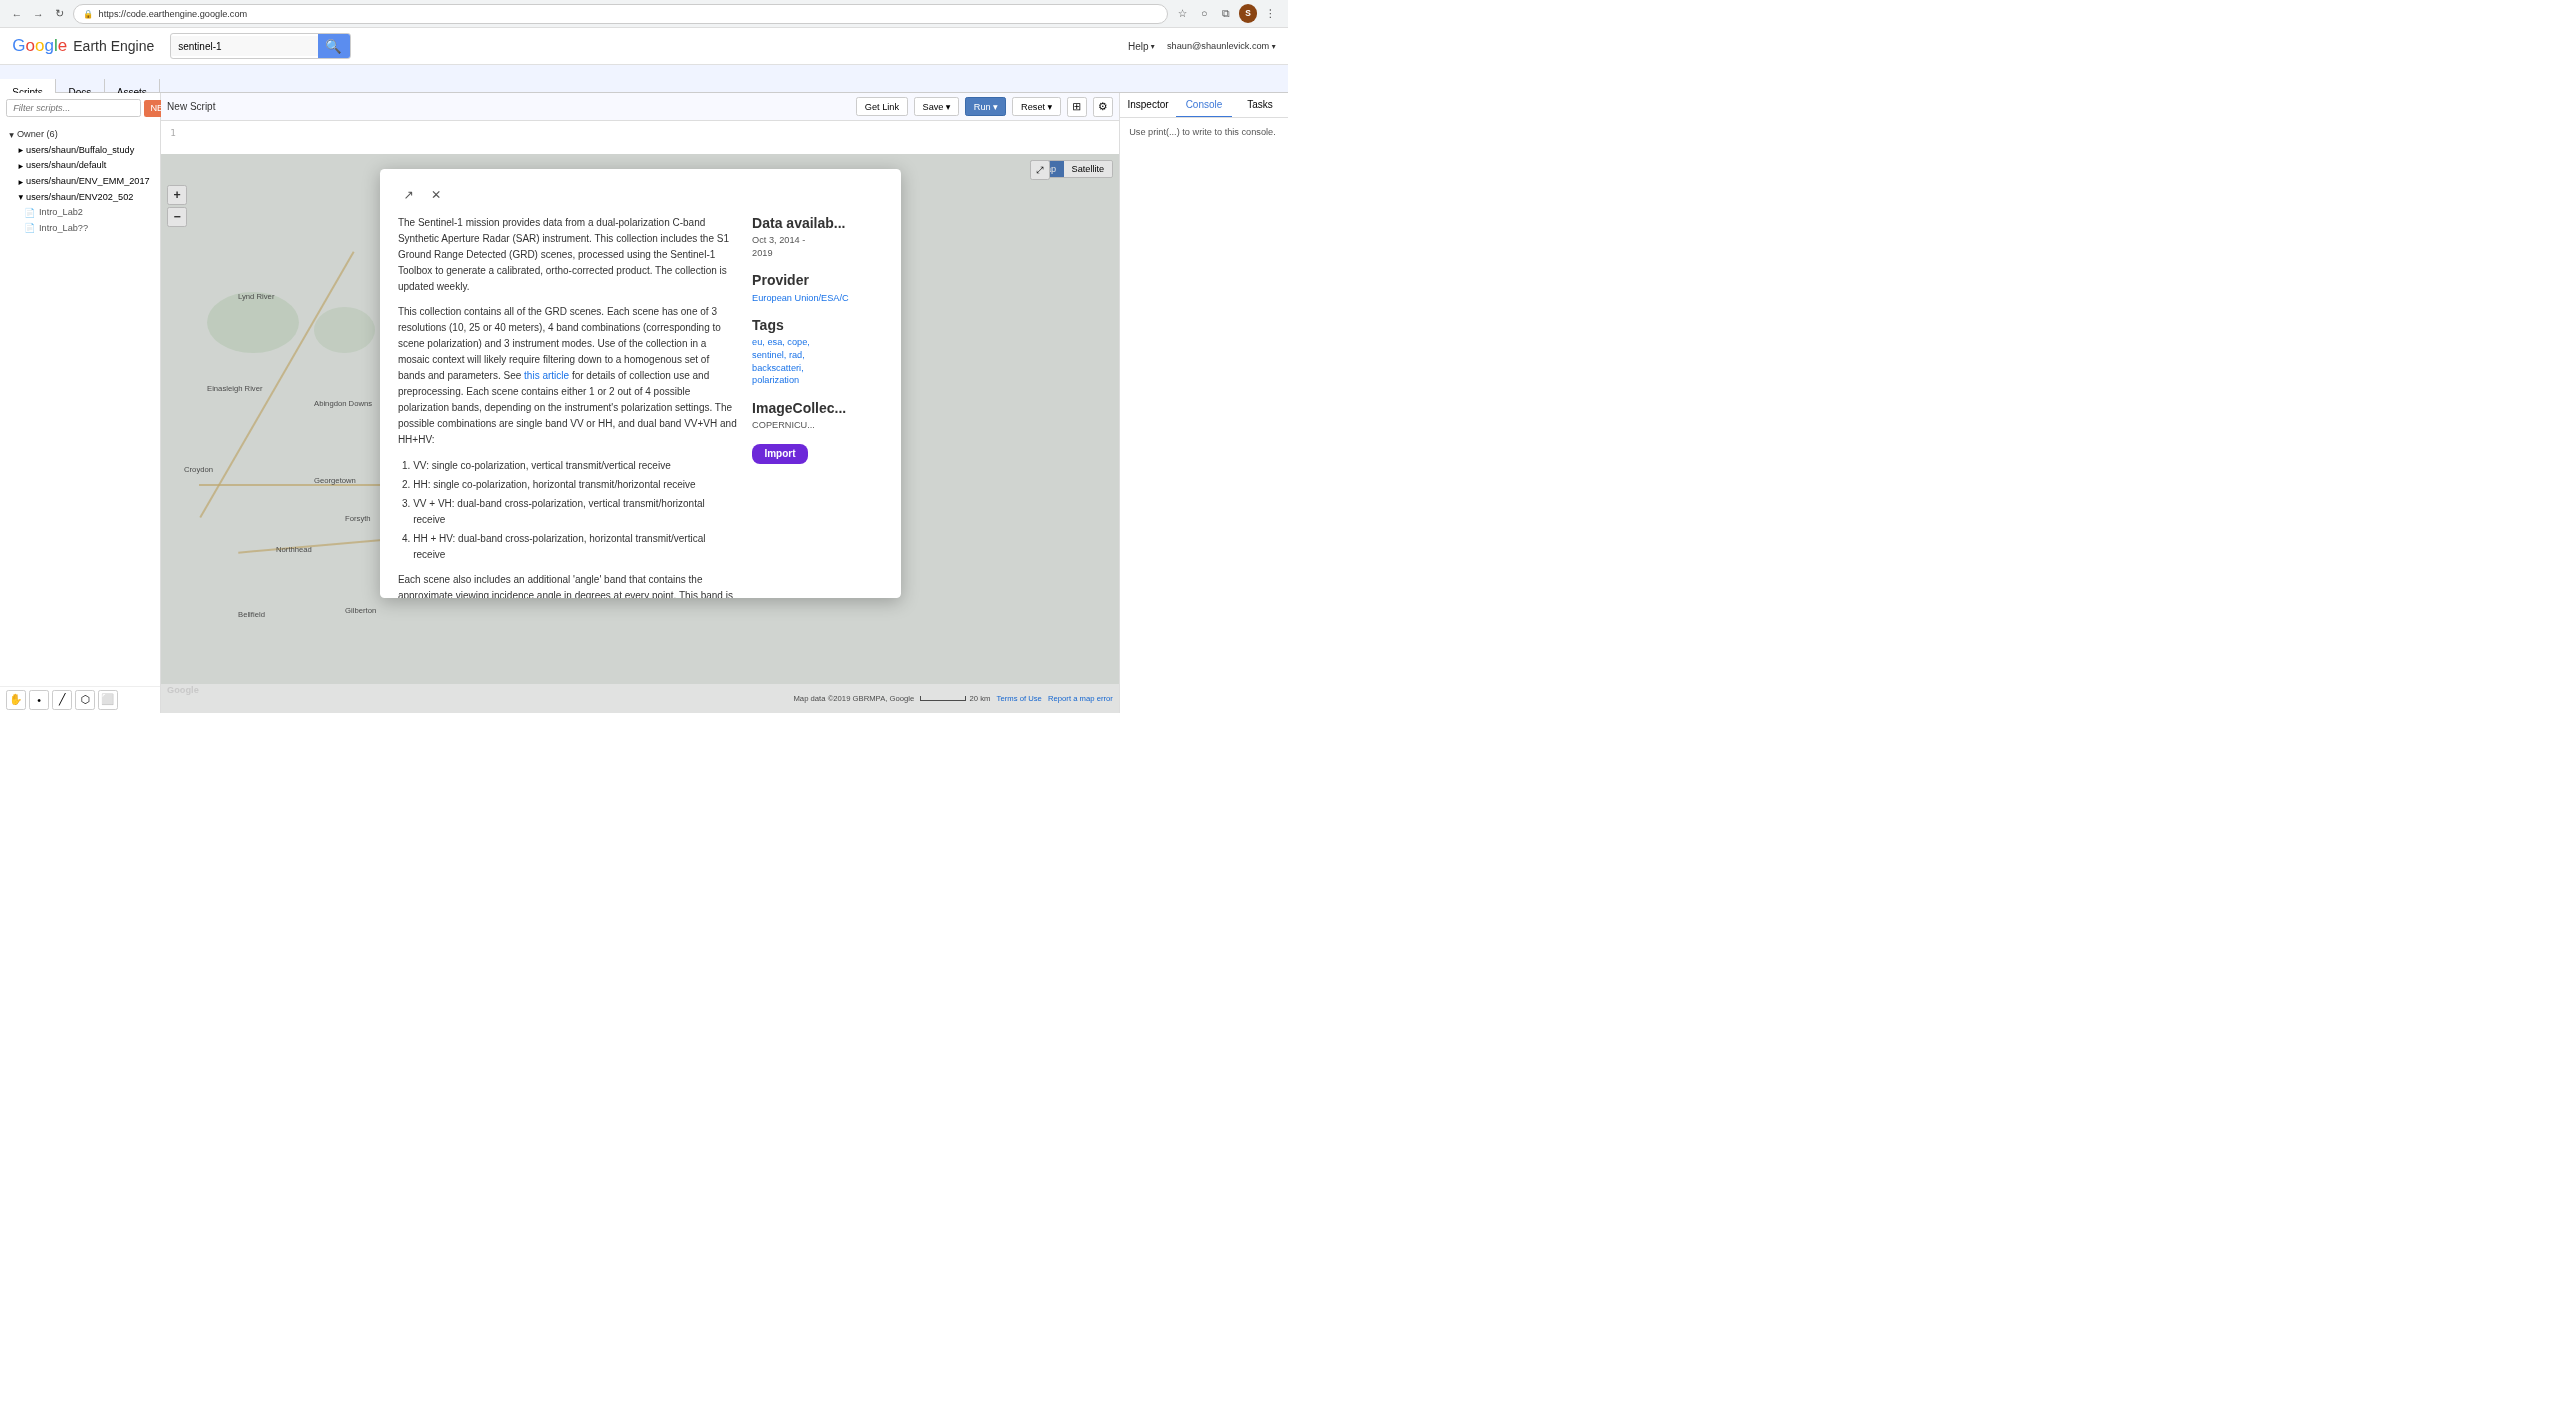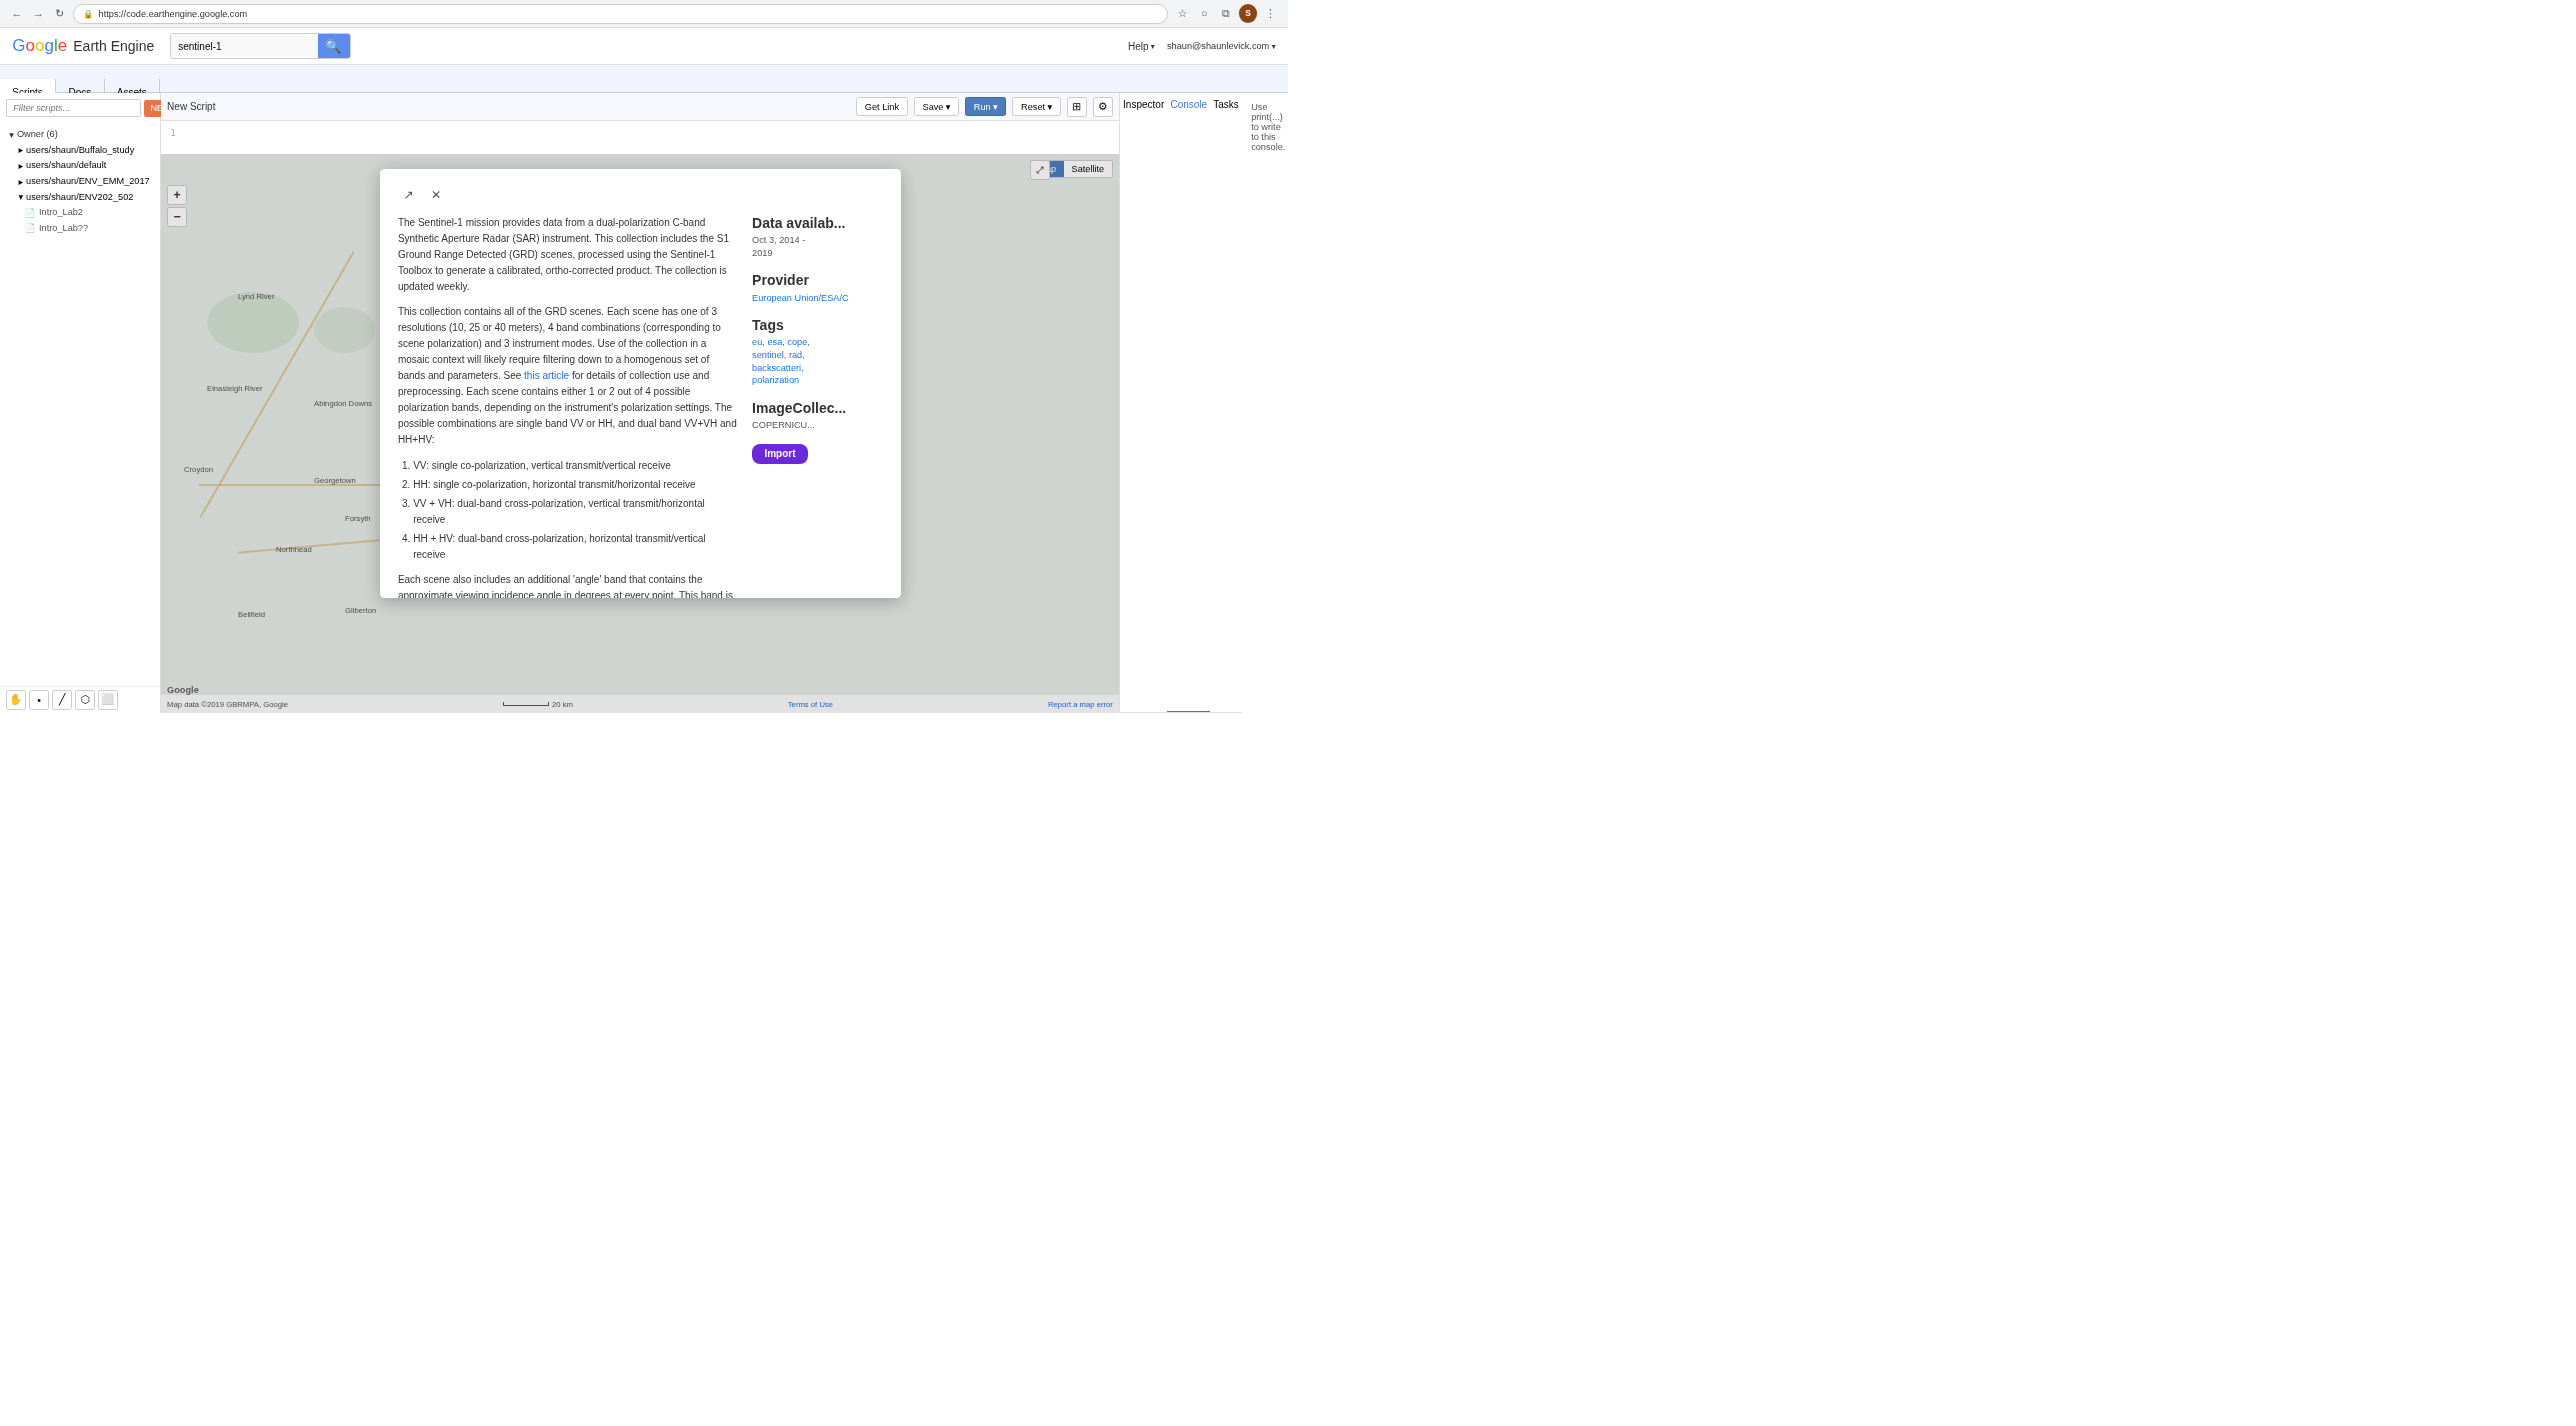--- a/index.html
+++ b/index.html
@@ -307,21 +307,21 @@
       position: relative;
       background: #e8f0e8;
     }
 
     
     .right-panel {
       width: 169px;
       border-left: 0.8px solid #ddd;
       background: #fff;
       display: flex;
-      flex-direction: row;
+      flex-direction: column;
     }
     .right-panel-tabs {
       display: flex;
       border-bottom: 0.8px solid #ddd;
     }
     .right-tab {
       flex: 1;
       text-align: center;
       padding: 6.1px 3.1px;
       font-size: 10px;
@@ -513,25 +513,25 @@
       color: #555;
       white-space: nowrap;
     }
 
     
     .map-bottom-bar {
       position: absolute;
       bottom: 0;
       left: 0;
       right: 0;
-      height: 18px;
+      height: 29px;
       background: rgba(255,255,255,0.8);
       display: flex;
       align-items: center;
-      justify-content: space-between;
+      justify-content: flex-end;
       padding: 0 6.1px;
       font-size: 7.7px;
       color: #555;
       gap: 6.1px;
     }
     .map-scale-bar {
       display: flex;
       align-items: center;
       gap: 3.1px;
     }

